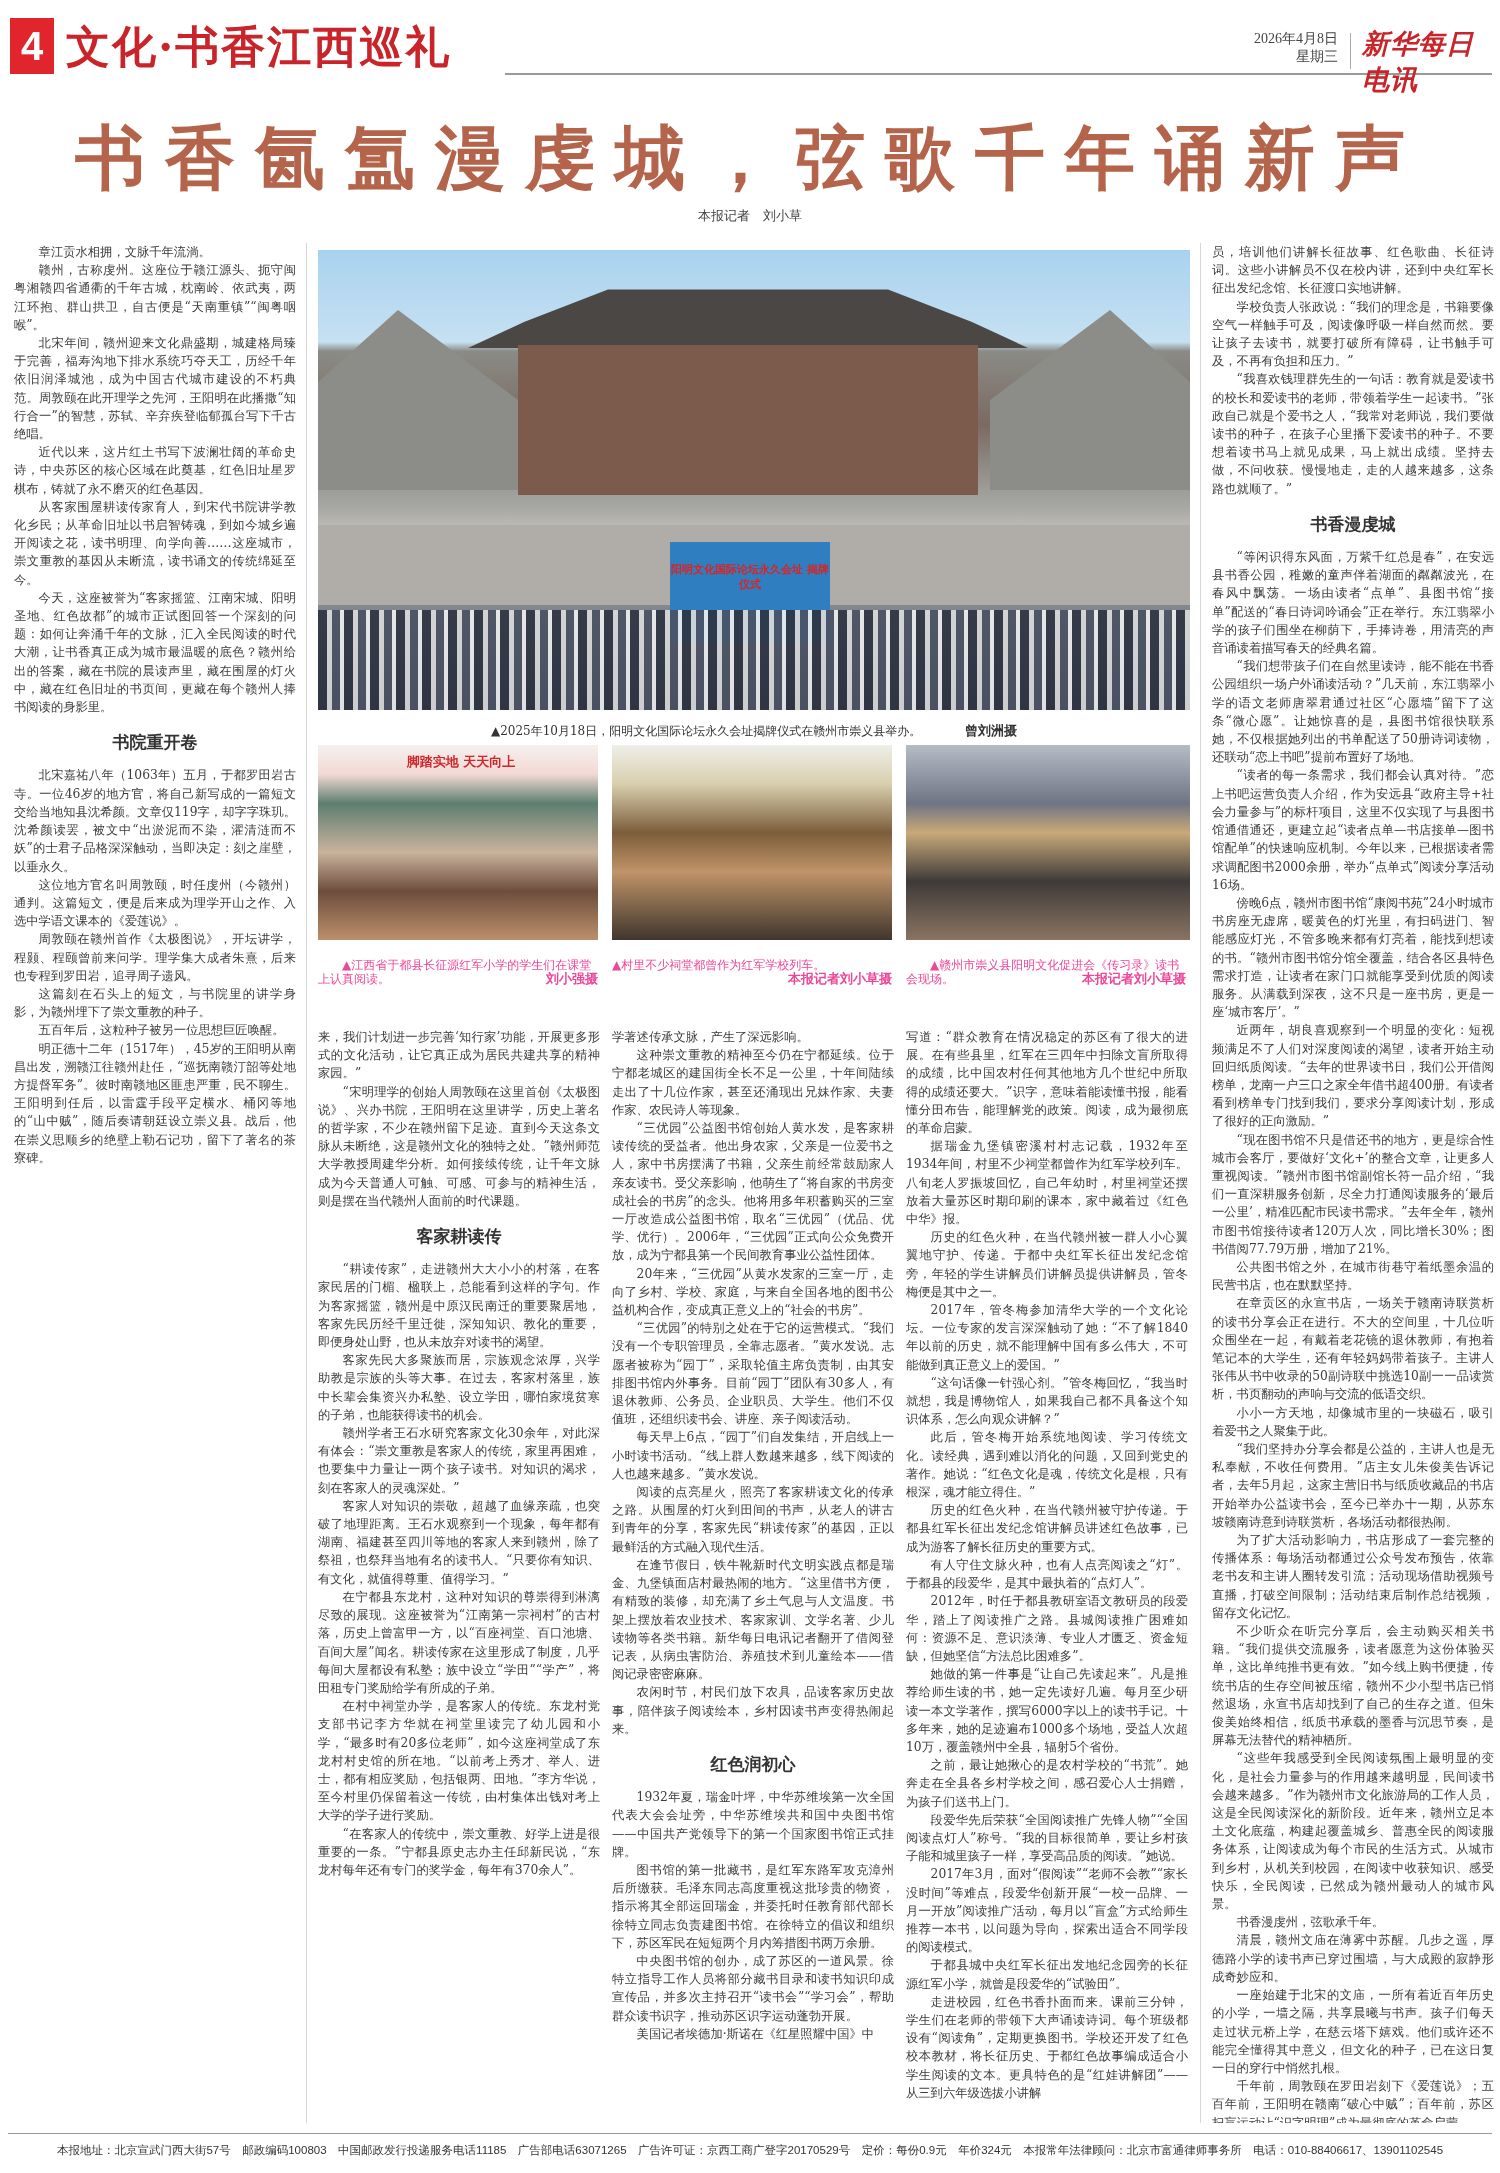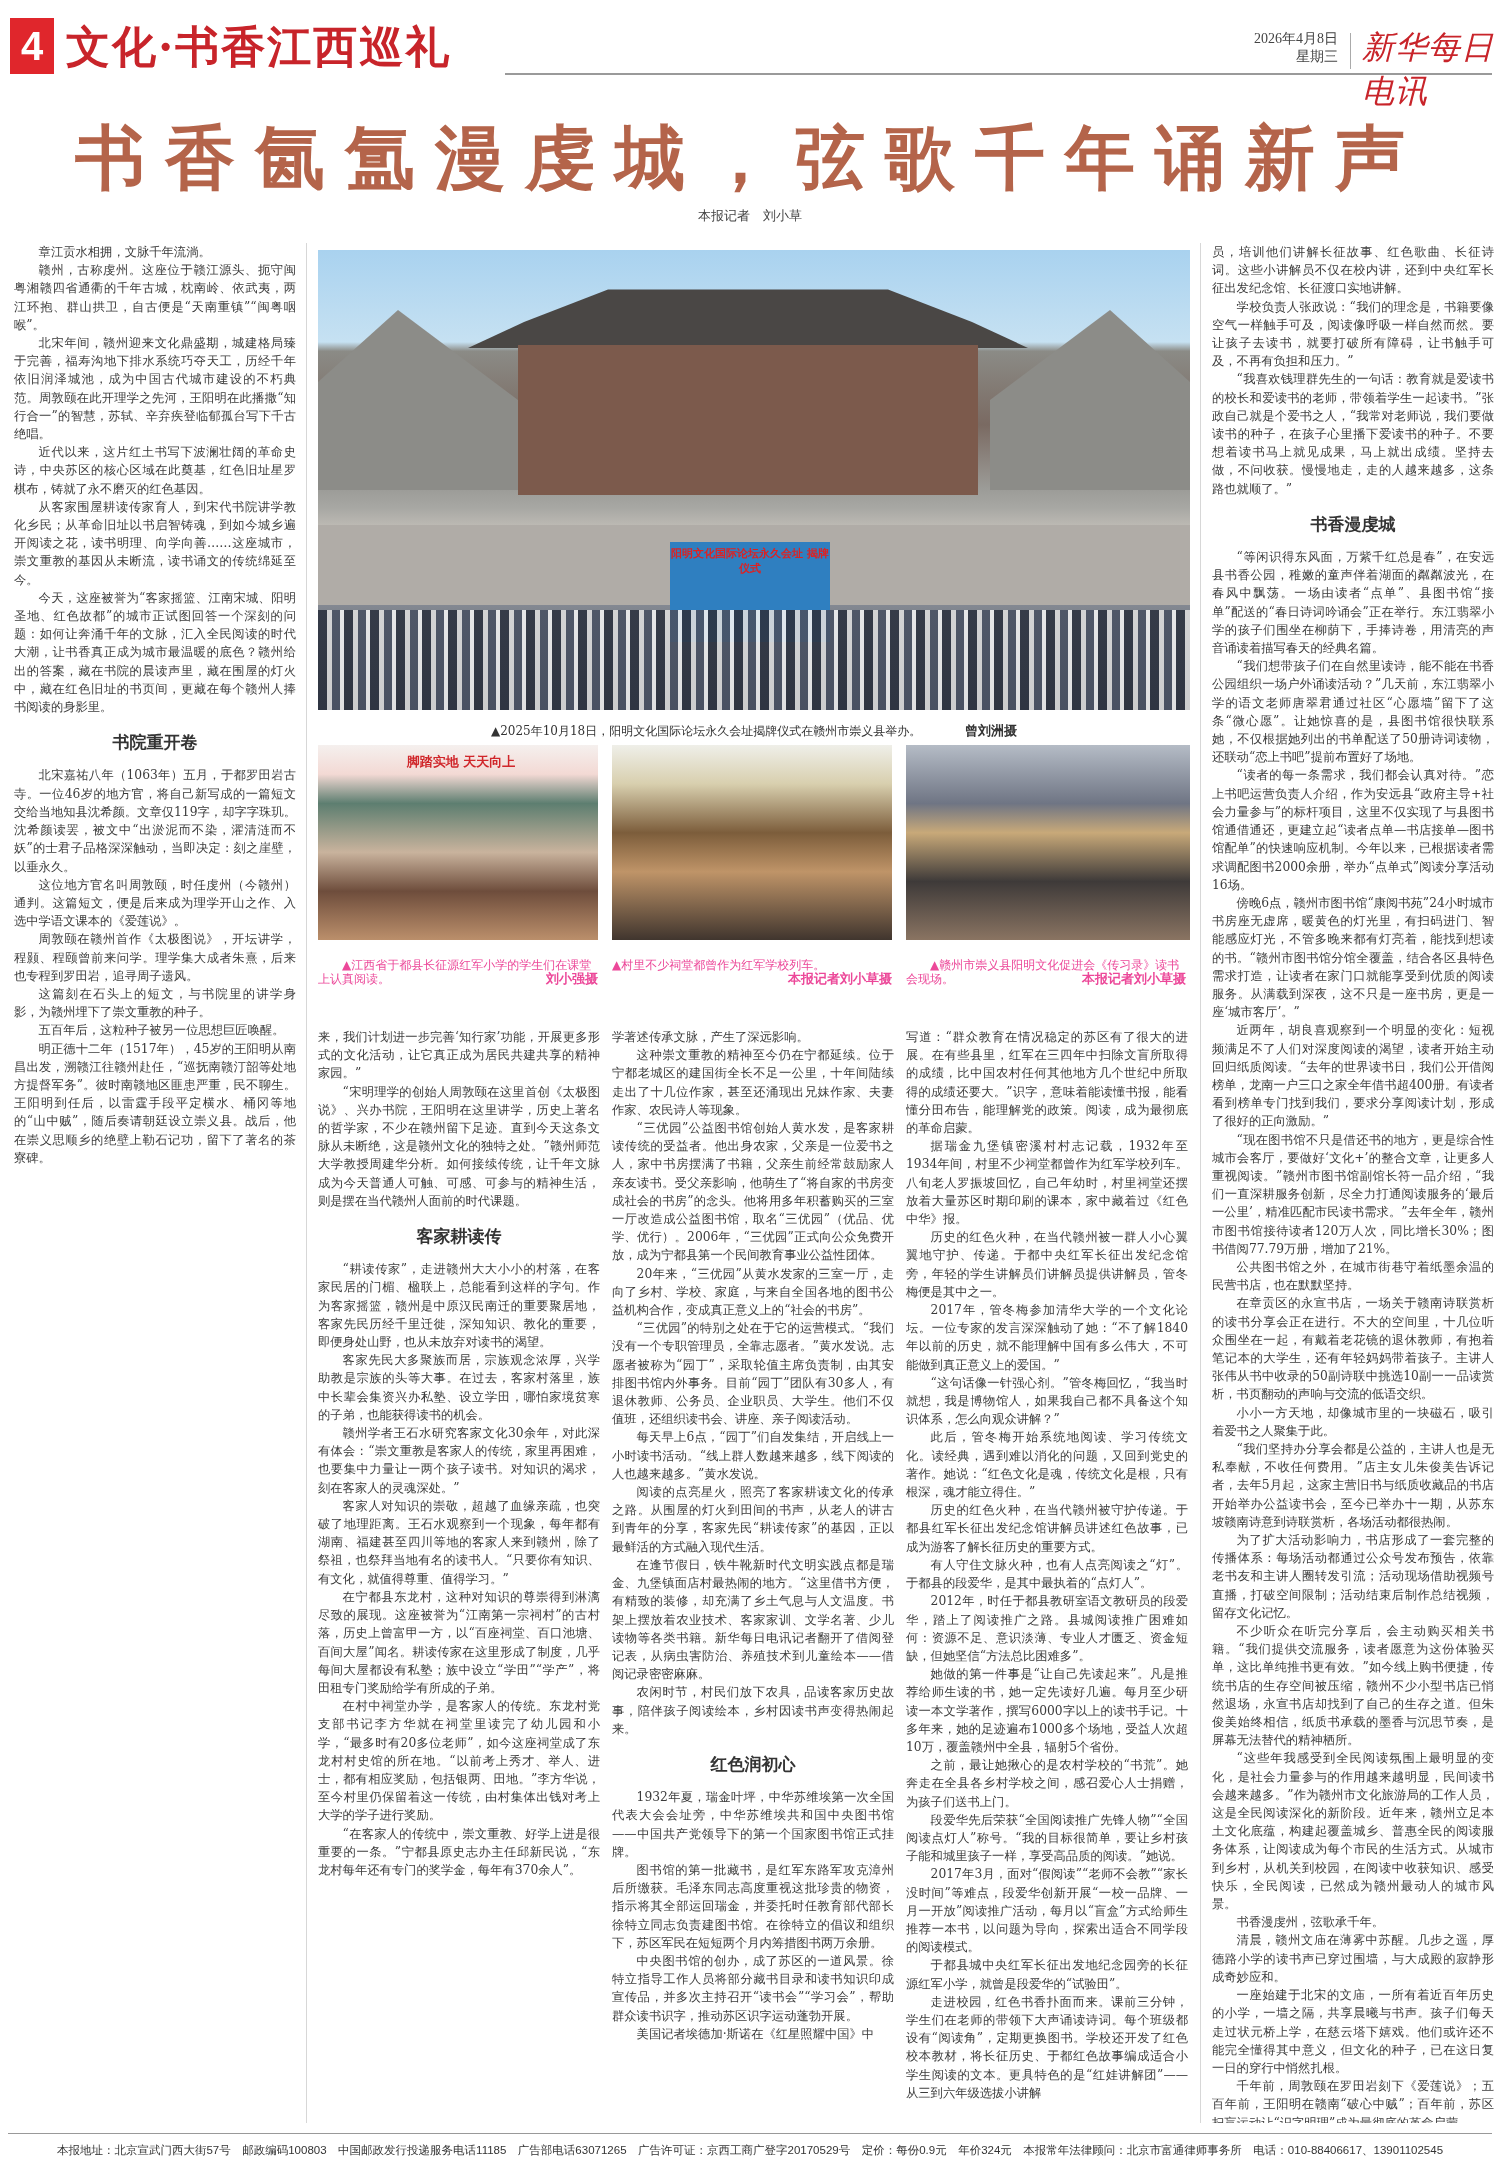--- a/index.html
+++ b/index.html
@@ -4,39 +4,39 @@
 <style>
   *{box-sizing:border-box;margin:0;padding:0;}
   html,body{width:1500px;height:2173px;background:#fff;overflow:hidden;}
   body{font-family:"DejaVu Serif","Liberation Serif",serif;color:#3a3a3a;position:relative;}
   .masthead{position:absolute;left:0;top:0;width:1500px;height:80px;}
   .page-no{position:absolute;left:10px;top:18px;width:44px;height:56px;background:#e0262c;color:#fff;font-family:"Liberation Sans",sans-serif;font-weight:bold;font-size:40px;text-align:center;line-height:56px;}
   .section-title{position:absolute;left:66px;top:18px;font-size:44px;color:#c8242a;font-weight:bold;letter-spacing:2px;line-height:58px;font-family:"DejaVu Serif",serif;}
   .top-rule{position:absolute;left:505px;right:8px;top:73px;height:2px;background:#9a9a9a;}
   .dateline{position:absolute;left:1200px;top:30px;text-align:right;font-family:Liberation Serif, serif;font-size:14px;color:#444;line-height:18px;width:138px;}
   .mast-divider{position:absolute;left:1350px;top:33px;width:1px;height:36px;background:#aaa;}
-  .brand{position:absolute;left:1362px;top:26px;font-size:32px;color:#c8242a;font-weight:normal;font-style:italic;letter-spacing:1px;}
+  .brand{position:absolute;left:1362px;top:26px;font-size:27px;color:#c8242a;font-weight:bold;font-style:italic;letter-spacing:1px;}
   .headline{position:absolute;left:0;width:1500px;top:112px;text-align:center;font-size:70px;color:#b4644a;font-weight:bold;letter-spacing:20px;font-family:"DejaVu Serif",serif;}
   .byline{position:absolute;left:0;width:1500px;top:207px;text-align:center;font-size:13px;color:#444;}
   .col{position:absolute;font-size:12.3px;line-height:18.2px;text-align:justify;color:#3b3b3b;overflow:hidden;}
   .col p{text-indent:2em;}
   .col h3{text-align:center;font-size:17px;font-family:"Liberation Sans",sans-serif;font-weight:bold;color:#333;margin:18px 0 14px;}
   .col1{left:14px;top:243px;width:282px;height:1880px;}
   .col2{left:318px;top:1028px;width:282px;height:1100px;}
   .col3{left:612px;top:1028px;width:282px;height:1100px;}
   .col4{left:906px;top:1028px;width:282px;height:1100px;}
   .col5{left:1212px;top:243px;width:282px;height:1880px;}
   .vrule{position:absolute;top:243px;width:1px;height:1880px;background:#d7d7d7;}
   .photo-main{position:absolute;left:318px;top:250px;width:872px;height:460px;overflow:hidden;background:linear-gradient(#a9d2ef 0%,#c6e1f2 20%,#8b8b86 22%,#7a6a62 38%,#9c9c98 52%,#a7a7a3 56%,#bdbab4 60%,#8a8f98 75%,#3e4452 100%);}
   .photo-main .roof{position:absolute;left:150px;top:20px;width:560px;height:130px;background:#4a4745;clip-path:polygon(10% 40%,25% 15%,75% 15%,90% 40%,100% 60%,0 60%);}
   .photo-main .facade{position:absolute;left:200px;top:95px;width:460px;height:150px;background:#7c5a4c;}
   .photo-main .wing-l{position:absolute;left:0;top:60px;width:200px;height:180px;background:#8c8c88;clip-path:polygon(0 40%,40% 0,100% 50%,100% 100%,0 100%);}
   .photo-main .wing-r{position:absolute;right:0;top:60px;width:200px;height:180px;background:#8c8c88;clip-path:polygon(0 50%,60% 0,100% 40%,100% 100%,0 100%);}
   .photo-main .plaza{position:absolute;left:0;top:275px;width:100%;height:80px;background:#b0aca7;}
-  .photo-main .banner{position:absolute;left:352px;top:292px;width:160px;height:100px;background:#2f7fc0;color:#d22;font-size:11px;font-weight:bold;text-align:center;padding-top:4px;}
+  .photo-main .banner{position:absolute;left:352px;top:292px;width:160px;height:100px;background:#2f7fc0;color:#d22;font-size:11px;font-weight:bold;text-align:center;padding-top:20px;}
   .photo-main .crowd{position:absolute;left:0;top:360px;width:100%;height:100px;background:repeating-linear-gradient(90deg,#2d3340 0 9px,#dcdcdc 9px 14px,#4a5263 14px 22px,#f1f1f1 22px 26px);opacity:.9;}
   .caption-main{position:absolute;left:318px;top:722px;width:872px;text-align:center;font-size:12px;color:#333;}
   .caption-main .credit{margin-left:40px;font-family:"Liberation Sans",sans-serif;font-weight:bold;font-size:13px;}
   .thumb{position:absolute;top:745px;height:195px;overflow:hidden;}
   .thumb1{left:318px;width:280px;background:linear-gradient(#f5f0ee 0%,#f3d9d4 15%,#5d7e70 30%,#c9b39d 55%,#6e4d3c 75%,#bb8f6b 100%);}
   .thumb2{left:612px;width:280px;background:linear-gradient(#efefe9 0%,#d8cfae 20%,#7c5d3b 45%,#bf9468 65%,#40352e 100%);}
   .thumb3{left:906px;width:284px;background:linear-gradient(#b5bcc6 0%,#6f7584 30%,#c8a979 45%,#3e3a39 70%,#8a7462 100%);}
   .thumb1 .slogan{position:absolute;left:0;right:0;top:8px;text-align:center;color:#d0262a;font-weight:bold;font-size:13px;padding-left:6px;}
   .thumb-cap{position:absolute;top:958px;width:280px;font-size:12px;line-height:14px;color:#ec4899;}
   .thumb-cap .credit{font-family:"Liberation Sans",sans-serif;font-weight:bold;font-size:13px;}

